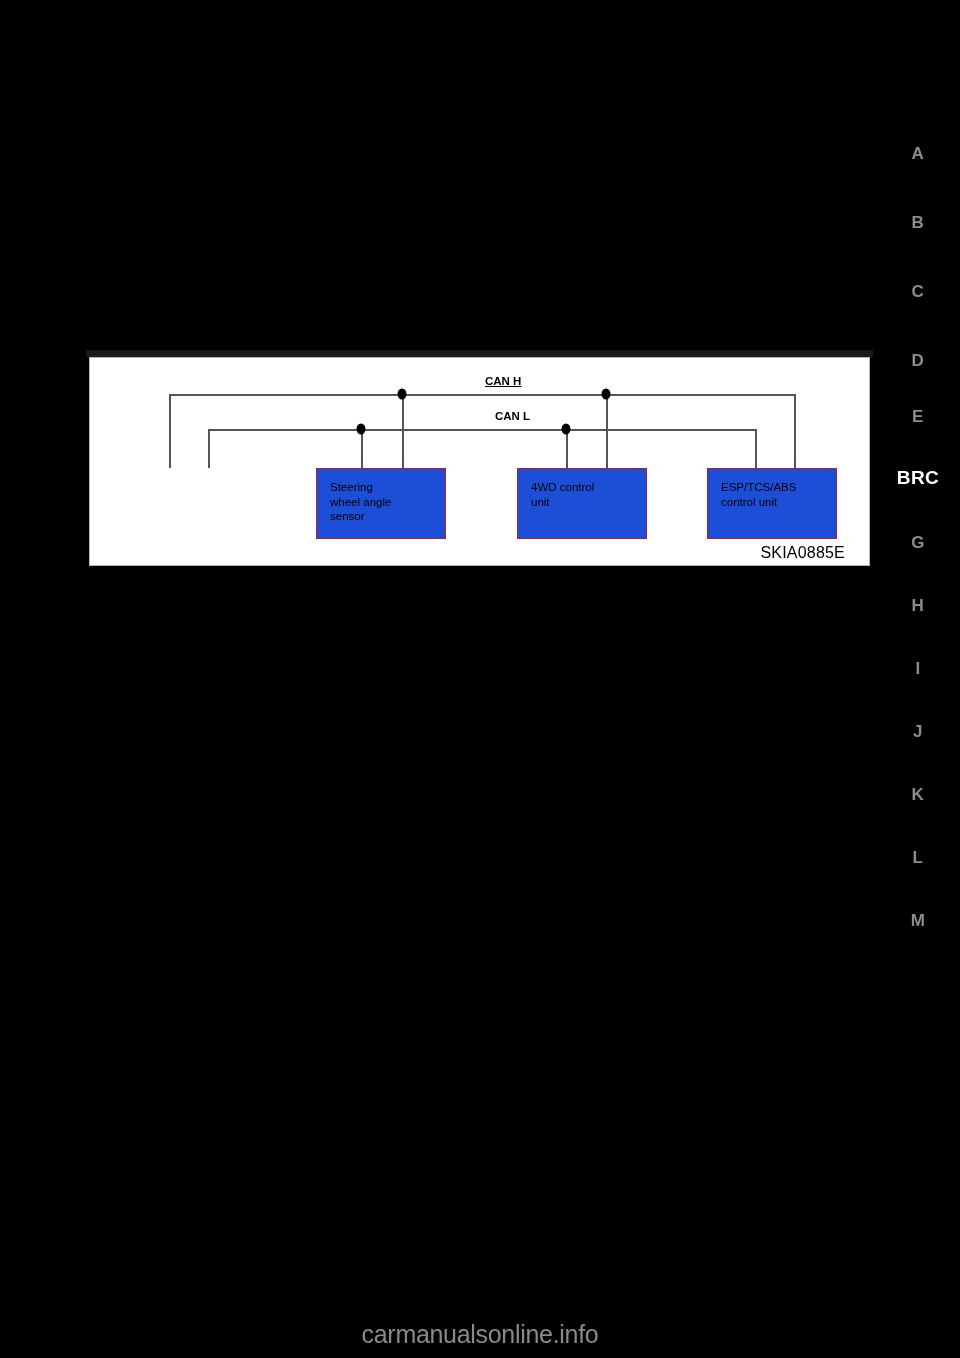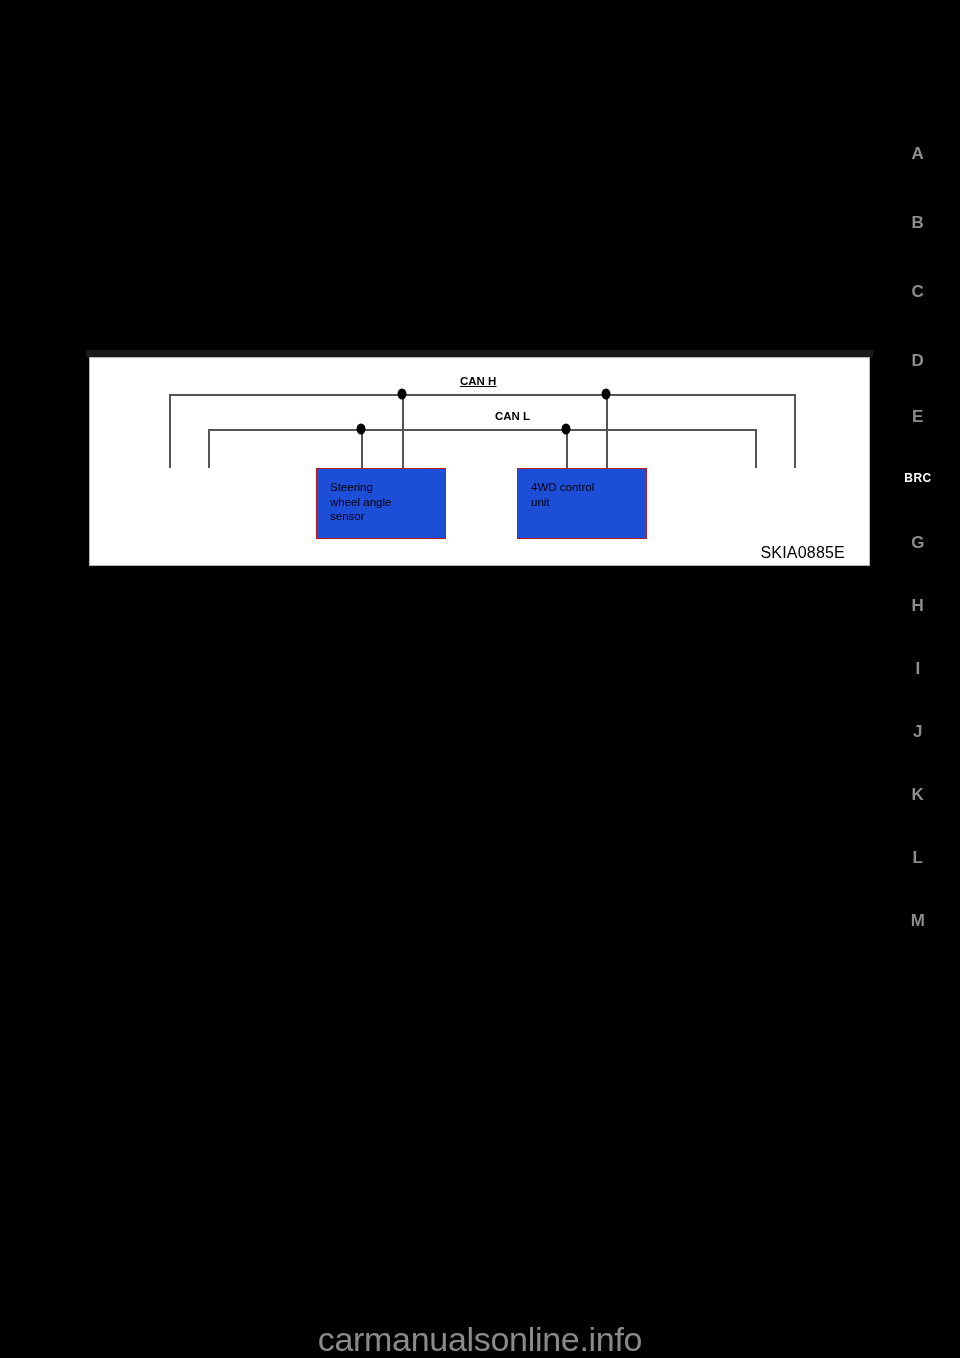--- a/index.html
+++ b/index.html
@@ -29,21 +29,21 @@
     width: 60px;
     text-align: center;
     font-weight: bold;
     font-size: 17px;
     line-height: 20px;
     color: #8c8c8c;
     letter-spacing: 0.5px;
   }
   .index-item.current {
     color: #ffffff;
-    font-size: 12px;
+    font-size: 19px;
   }
 
   
   #figure-panel {
     position: absolute;
     left: 89px;
     top: 357px;
     width: 781px;
     height: 209px;
     background: #ffffff;
@@ -126,21 +126,21 @@
     letter-spacing: 0.2px;
   }
 
   
   #watermark {
     position: absolute;
     left: 0;
     top: 1320px;
     width: 960px;
     text-align: center;
-    font-size: 34px;
+    font-size: 25px;
     color: #8a8a8a;
     letter-spacing: -0.3px;
   }
 </style>
 </head>
 <body>
 
 <div id="section-index">
     <div class="index-item" style="top: 14px;">A</div>
     <div class="index-item" style="top: 83px;">B</div>
@@ -155,40 +155,44 @@
     <div class="index-item" style="top: 655px;">K</div>
     <div class="index-item" style="top: 718px;">L</div>
     <div class="index-item" style="top: 781px;">M</div>
   </div>
 
 <div id="figure-topbar"></div>
 
 <div id="figure-panel">
   <div id="figure-inner">
       <div class="wire h" style="left: 79px; top: 36px; width: 625px;"></div>
-      <div class="bus-label" style="left: 370px; top: 17px; text-decoration: underline;">CAN H</div>
+      <div class="bus-label" style="left: 395px; top: 17px; text-decoration: underline;">CAN H</div>
       <div class="wire h" style="left: 118px; top: 71px; width: 547px;"></div>
       <div class="bus-label" style="left: 373px; top: 52px; margin-left: 32px;">CAN L</div>
       <div class="wire v" style="left: 79px; top: 36px; height: 74px;"></div>
       <div class="wire v" style="left: 118px; top: 71px; height: 39px;"></div>
       <div class="wire v" style="left: 271px; top: 71px; height: 39px;"></div>
       <div class="wire v" style="left: 312px; top: 36px; height: 74px;"></div>
       <div class="wire v" style="left: 476px; top: 71px; height: 39px;"></div>
       <div class="wire v" style="left: 516px; top: 36px; height: 74px;"></div>
       <div class="wire v" style="left: 665px; top: 71px; height: 39px;"></div>
       <div class="wire v" style="left: 704px; top: 36px; height: 74px;"></div>
       <div class="node-box" style="left: 226px; top: 110px; width: 130px; height: 71px;">
         <div class="node-label left">Steering
 wheel angle
 sensor</div>
       </div>
       <div class="node-box" style="left: 427px; top: 110px; width: 130px; height: 71px;">
         <div class="node-label left">4WD control
 unit</div>
       </div>
+      <div class="node-box" style="left: 617px; top: 110px; width: 130px; height: 71px;">
+        <div class="node-label left">ESP/TCS/ABS
+control unit</div>
+      </div>
       <div class="junction-dot" style="left: 312px; top: 36px;"></div>
       <div class="junction-dot" style="left: 516px; top: 36px;"></div>
       <div class="junction-dot" style="left: 271px; top: 71px;"></div>
       <div class="junction-dot" style="left: 476px; top: 71px;"></div>
     </div>
   <div id="figure-id">SKIA0885E</div>
 </div>
 
 <div id="watermark">carmanualsonline.info</div>
 

